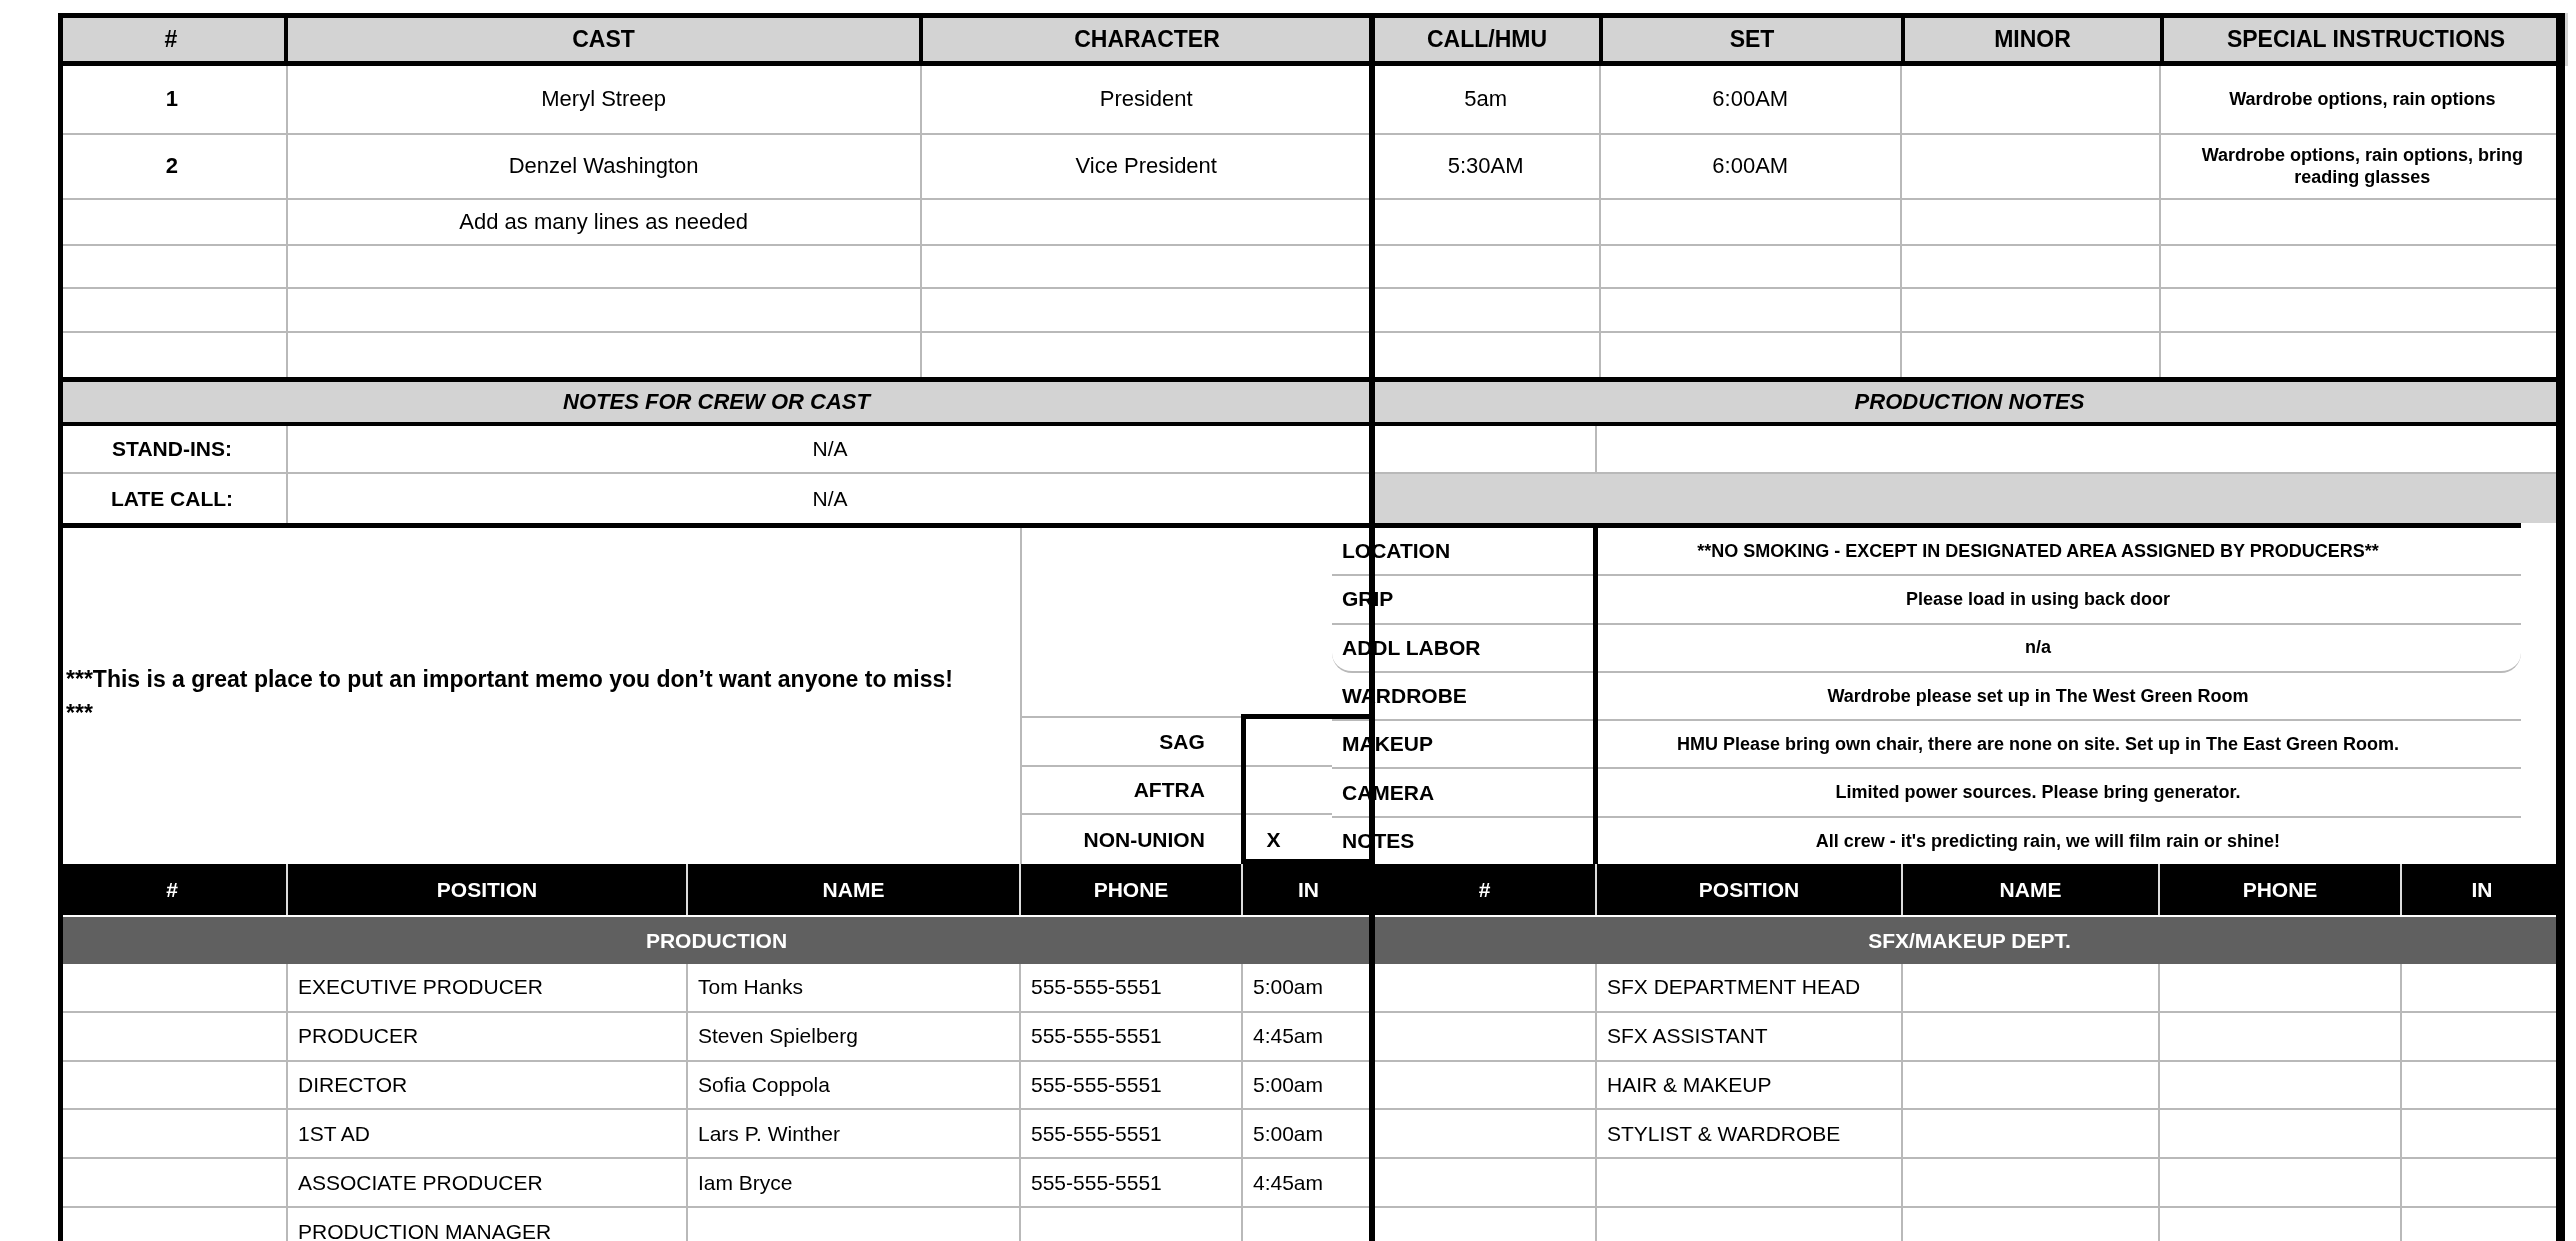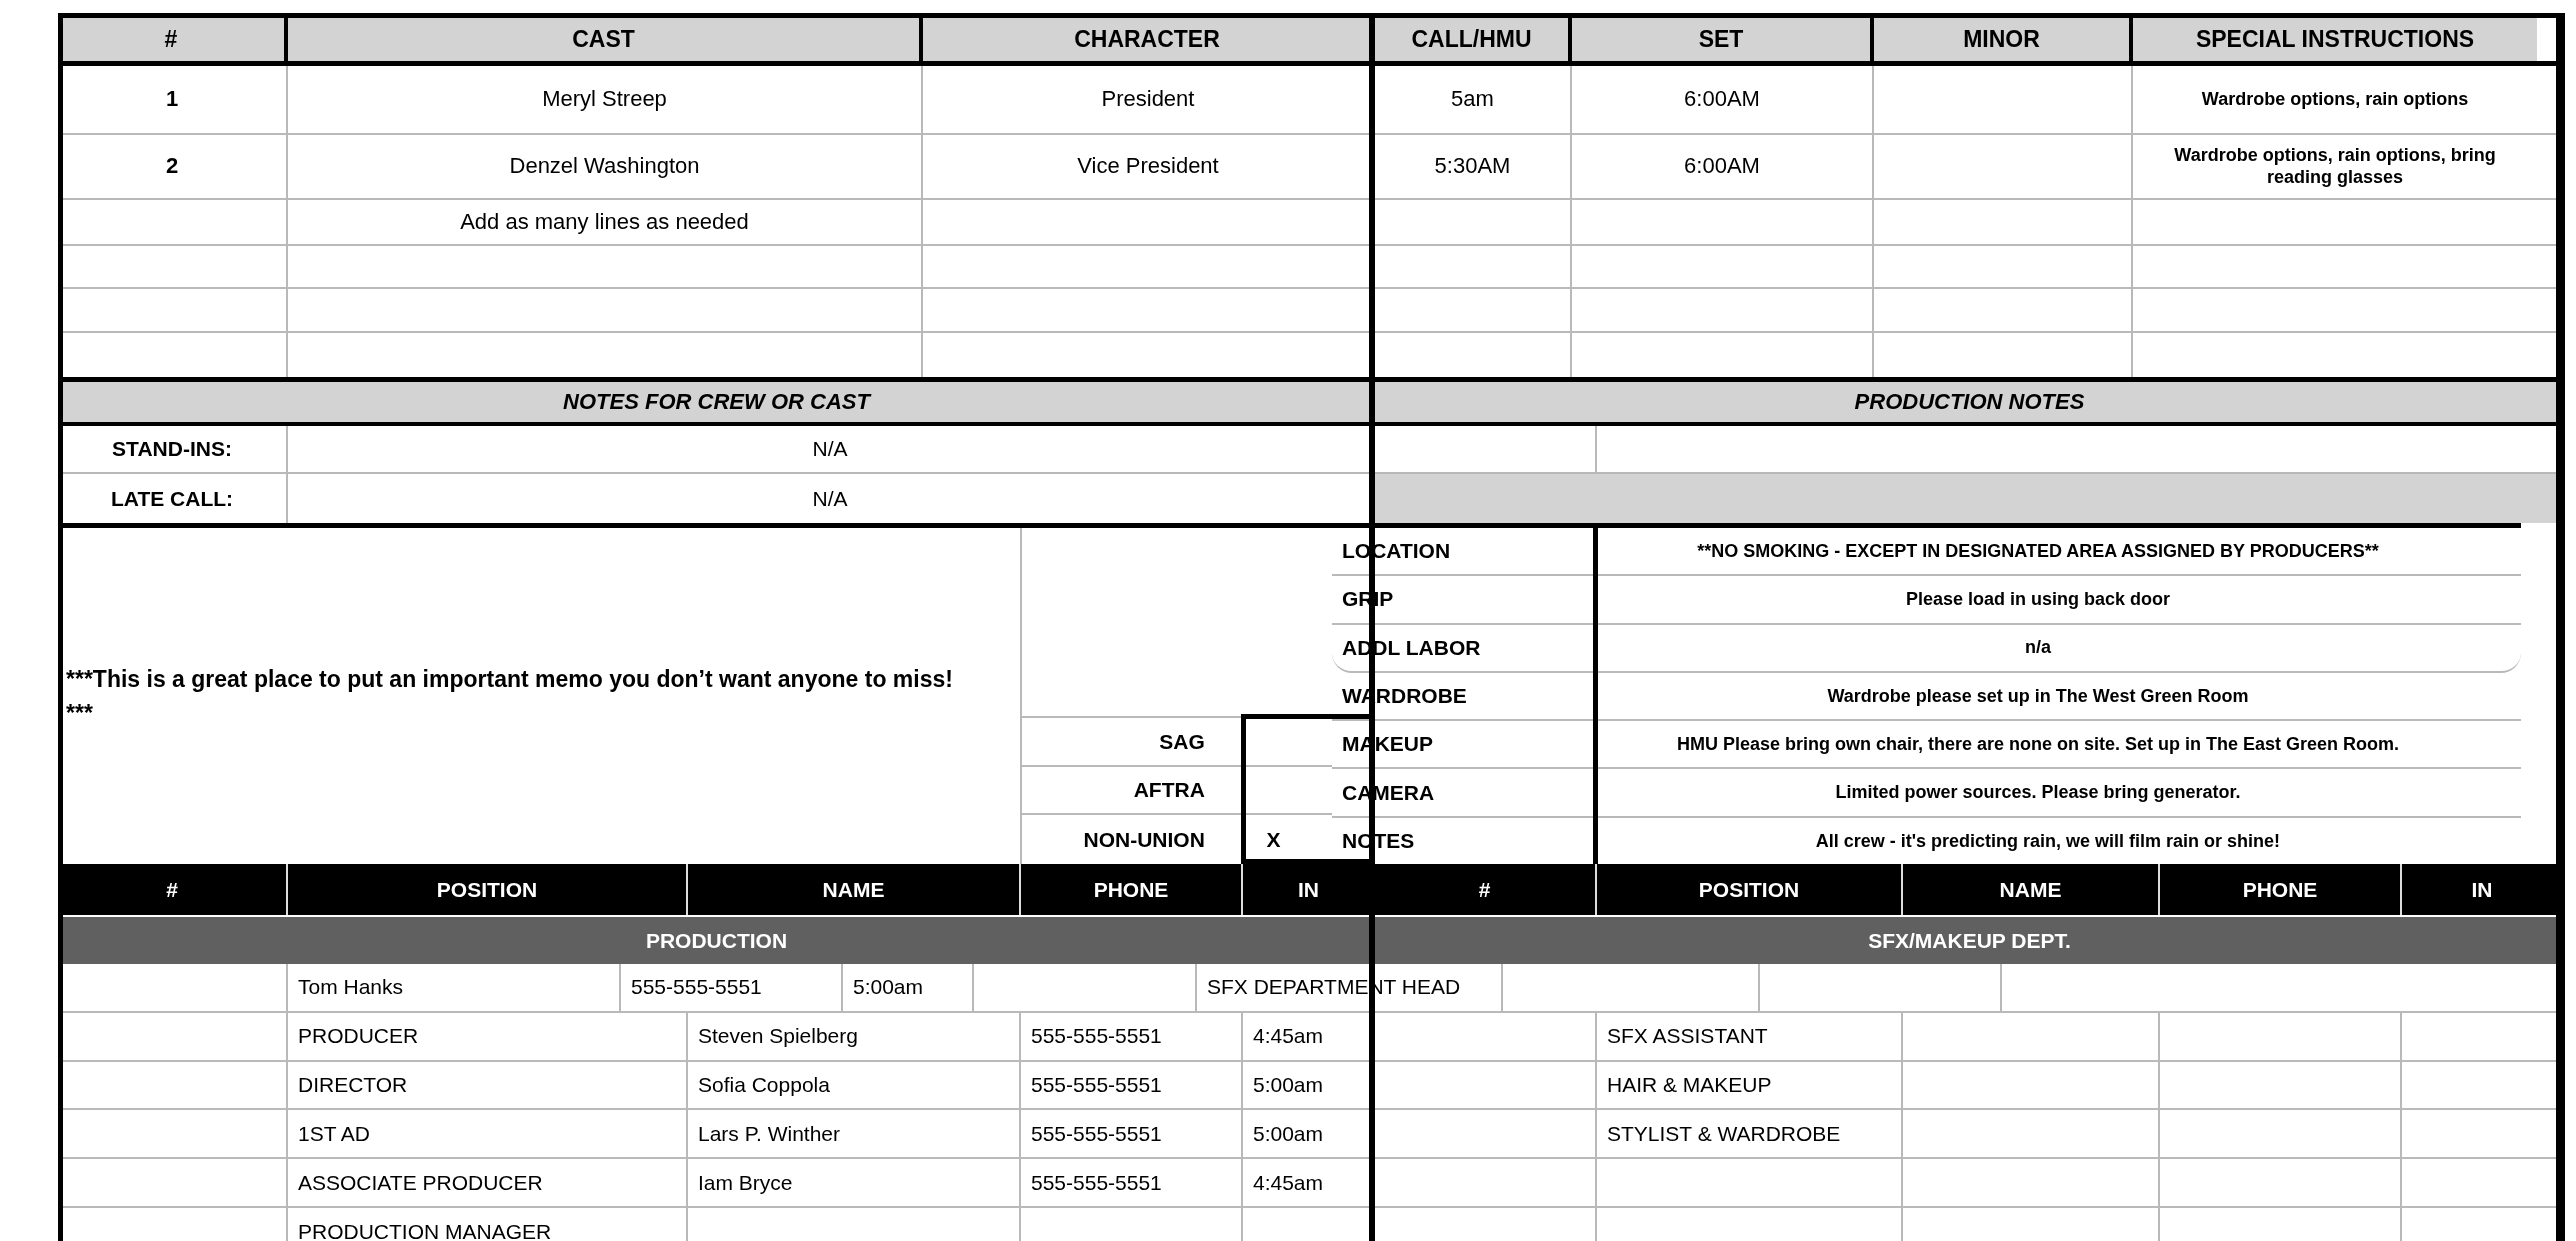--- a/index.html
+++ b/index.html
@@ -17,21 +17,21 @@
   .f18{font-size:18px;line-height:1.25;}
   .f21{font-size:21px;}
   .f22{font-size:22px;}
   .f23{font-size:23px;}
   .white{color:#fff;}
   .tr{border-right:2px solid #b9b9b9;}
   .hb{border-bottom:2px solid #b9b9b9;}
   .kr{border-right:4px solid #000;}
   .fr{border-right:2px solid #dddddd;}
   
-  .w0{width:230px}.w1{width:635px}.w2{width:452px}.w3{width:197px}.w4{width:302px}.w5{width:259px}.w6{width:404px}
+  .w0{width:230px}.w1{width:635px}.w2{width:452px}.w3{width:228px}.w4{width:302px}.w5{width:259px}.w6{width:404px}
   
   .b0{width:230px}.b1{width:400px}.b2{width:333px}.b3{width:222px}.b4{width:131px}
   .b5{width:223px}.b6{width:306px}.b7{width:257px}.b8{width:242px}.b9{width:160px}
   
   .half-l{width:1317px}.half-r{width:1189px}
   .lab-l{width:230px}.val-l{width:1086px}.lab-r{width:223px}.val-r{width:966px}
   .memo-w{width:964px}.union-w{width:310px}.ul-w{width:219px}.ux-w{width:134px}
   .gray-bg{background:#d3d3d3;}
   .dark-bg{background:#606060;}
   .black-bg{background:#000000;}
@@ -199,20 +199,21 @@
   </div>
 
   <div class="sec" style="top:915px;height:49px;border-top:2px solid #fff;">
     <div class="cell half-l dark-bg b f21 white">PRODUCTION</div>
     <div class="cell half-r dark-bg b f21 white">SFX/MAKEUP DEPT.</div>
   </div>
 
   <div class="sec col" style="top:964px;height:293px;width:2506px;">
     <div class="row hb" style="height:49px;">
       <div class="cell b0 tr f21"></div>
+      <div class="cell b1 tr la f21">EXECUTIVE PRODUCER</div>
       <div class="cell b2 tr la f21">Tom Hanks</div>
       <div class="cell b3 tr la f21">555-555-5551</div>
       <div class="cell b4 tr la f21">5:00am</div>
       <div class="cell b5 tr f21"></div>
       <div class="cell b6 tr la f21">SFX DEPARTMENT HEAD</div>
       <div class="cell b7 tr la f21"></div>
       <div class="cell b8 tr la f21"></div>
       <div class="cell b9 la f21"></div>
     </div>
     <div class="row hb" style="height:49px;">

